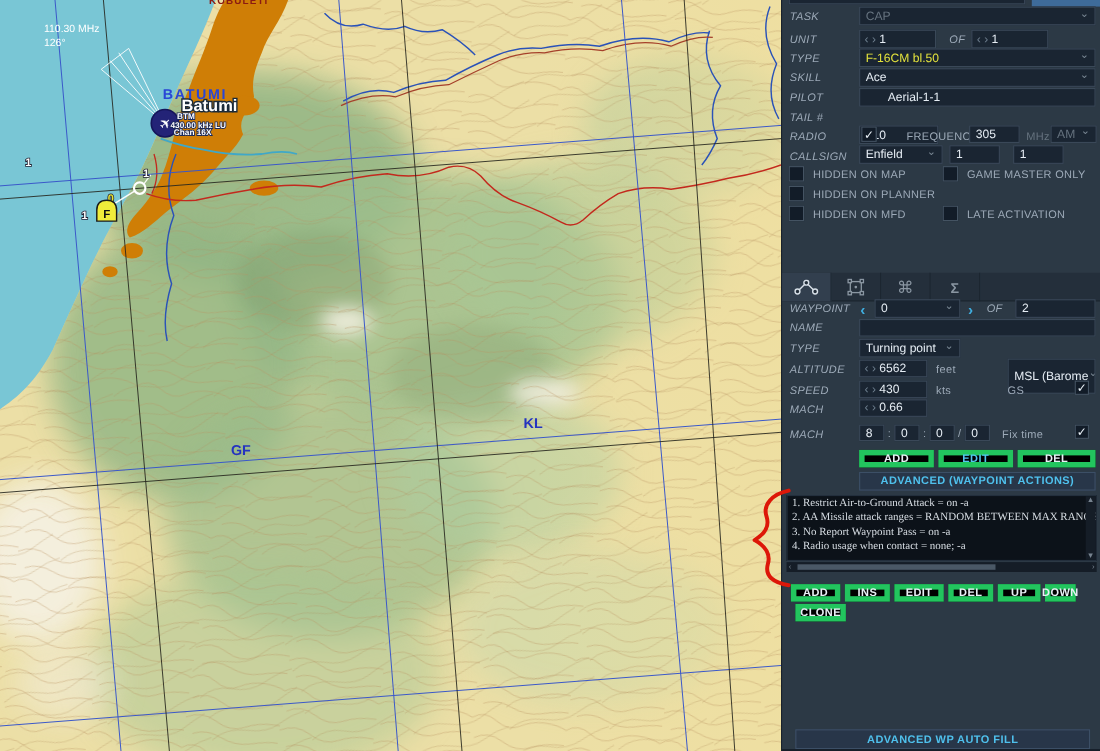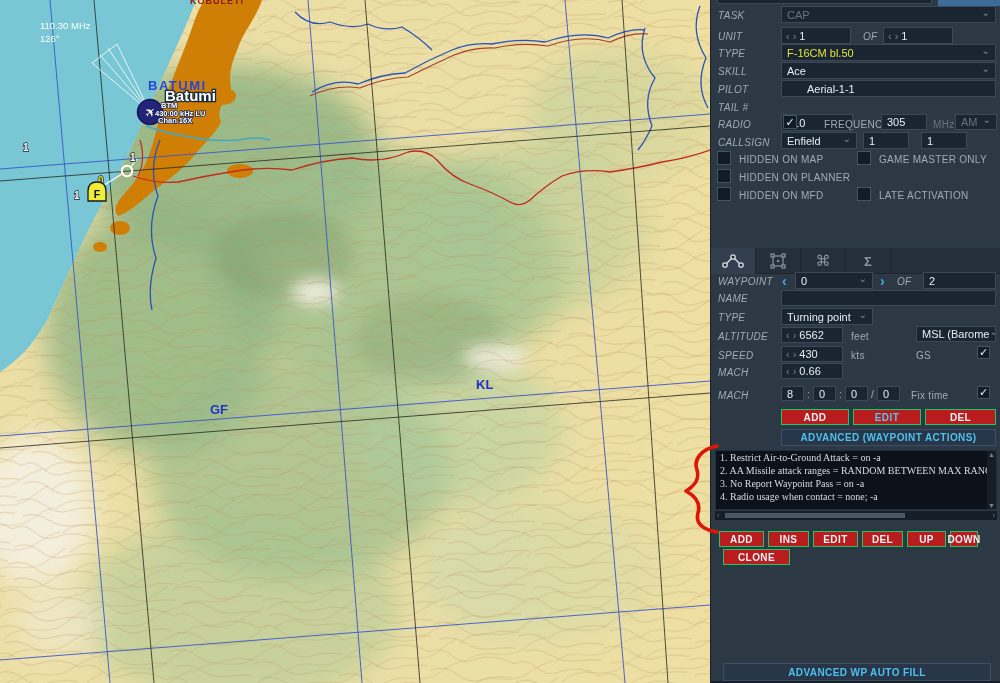--- a/index.html
+++ b/index.html
@@ -15,21 +15,21 @@
   .field{position:absolute;background:#1A2532;border:1px solid #3A4858;height:17px;
     font-size:11px;color:#E6EDF4;display:flex;align-items:center;padding:0 5px;white-space:nowrap;overflow:hidden;}
   .field.dis{color:#66737F;}
   .caret{margin-left:auto;color:#7A8894;font-size:10px;line-height:8px;transform:translateY(-2px);}
   .spin{position:absolute;background:#1A2532;border:1px solid #3A4858;height:17px;
     font-size:11px;color:#E6EDF4;display:flex;align-items:center;padding:0 4px;gap:3px;white-space:nowrap;}
   .spch{color:#708090;font-size:11px;}
   .cb{position:absolute;width:14px;height:14px;background:#121C28;border:1px solid #445362;
     display:flex;align-items:center;justify-content:center;font-size:11px;color:#E9F0F6;}
   .cblab{position:absolute;font-size:10px;color:#9DAAB8;letter-spacing:.3px;white-space:nowrap;}
-  .btn{position:absolute;background:#b91c1c;border:1px solid #22c55e;height:16px;
+  .btn{position:absolute;background:#000000;border:5px solid #22c55e;height:16px;
     display:flex;align-items:center;justify-content:center;font-size:10px;font-weight:bold;
     color:#E9F0F6;letter-spacing:.4px;cursor:pointer;}
   .btn.cy{color:#52C4F0;}
   .advbtn{position:absolute;background:#283649;border:1px solid #3C4F66;height:17px;
     display:flex;align-items:center;justify-content:center;font-size:10px;font-weight:bold;
     color:#4FC0EC;letter-spacing:.4px;cursor:pointer;}
   #tabbar{position:absolute;left:0;top:248px;width:290px;height:26px;background:#242F3B;
     border-bottom:1px solid #1C2630;display:flex;}
   .tab{width:45px;height:26px;display:flex;align-items:center;justify-content:center;
     border-right:1px solid #1C2630;color:#8A96A2;font-size:15px;}
@@ -332,21 +332,21 @@
       <span class="caret">⌄</span>
     </div>
 
     <div class="lbl" style="top:331px;">ALTITUDE</div>
     <div class="spin" style="left:70px;top:327px;width:62px;height:16px;">
       <span class="spch">‹</span>
       <span class="spch">›</span>
       <span>6562</span>
     </div>
     <div class="cblab" style="left:140px;top:331px;">feet</div>
-    <div class="field" style="left:205px;top:326px;width:80px;height:16px;">
+    <div class="field" style="left:205px;top:326px;width:80px;height:32px;">
       <span>MSL (Barome</span>
       <span class="caret">⌄</span>
     </div>
 
     <div class="lbl" style="top:350px;">SPEED</div>
     <div class="spin" style="left:70px;top:346px;width:62px;height:16px;">
       <span class="spch">‹</span>
       <span class="spch">›</span>
       <span>430</span>
     </div>
@@ -405,21 +405,21 @@
       <div id="hthumb"></div>
       <span class="arr" style="margin-left:auto;">›</span>
     </div>
 
     <div class="btn" style="left:8px;top:531px;width:45px;">ADD</div>
     <div class="btn" style="left:57px;top:531px;width:41px;">INS</div>
     <div class="btn" style="left:102px;top:531px;width:45px;">EDIT</div>
     <div class="btn" style="left:151px;top:531px;width:41px;">DEL</div>
     <div class="btn" style="left:196px;top:531px;width:39px;">UP</div>
     <div class="btn" style="left:239px;top:531px;width:28px;">DOWN</div>
-    <div class="btn" style="left:12px;top:549px;width:67px;">CLONE</div>
+    <div class="btn" style="left:12px;top:549px;width:46px;">CLONE</div>
 
     <div class="advbtn" style="left:12px;top:663px;width:268px;height:18px;">ADVANCED WP AUTO FILL</div>
     <div style="position:absolute;left:0;top:681px;width:290px;height:2px;background:#161E28;"></div>
   </div>
 
   <svg style="position:absolute;left:660px;top:430px;pointer-events:none;" width="90" height="115" viewBox="0 0 90 115">
     <path d="M57,16 C42,19 33,29 37,40 C40,50 34,56 26,61 C35,66 41,73 38,83 C35,94 44,100 57,102" fill="none" stroke="#DD1708" stroke-width="3.6" stroke-linecap="round" stroke-linejoin="round"></path>
   </svg>
 
 </div>

